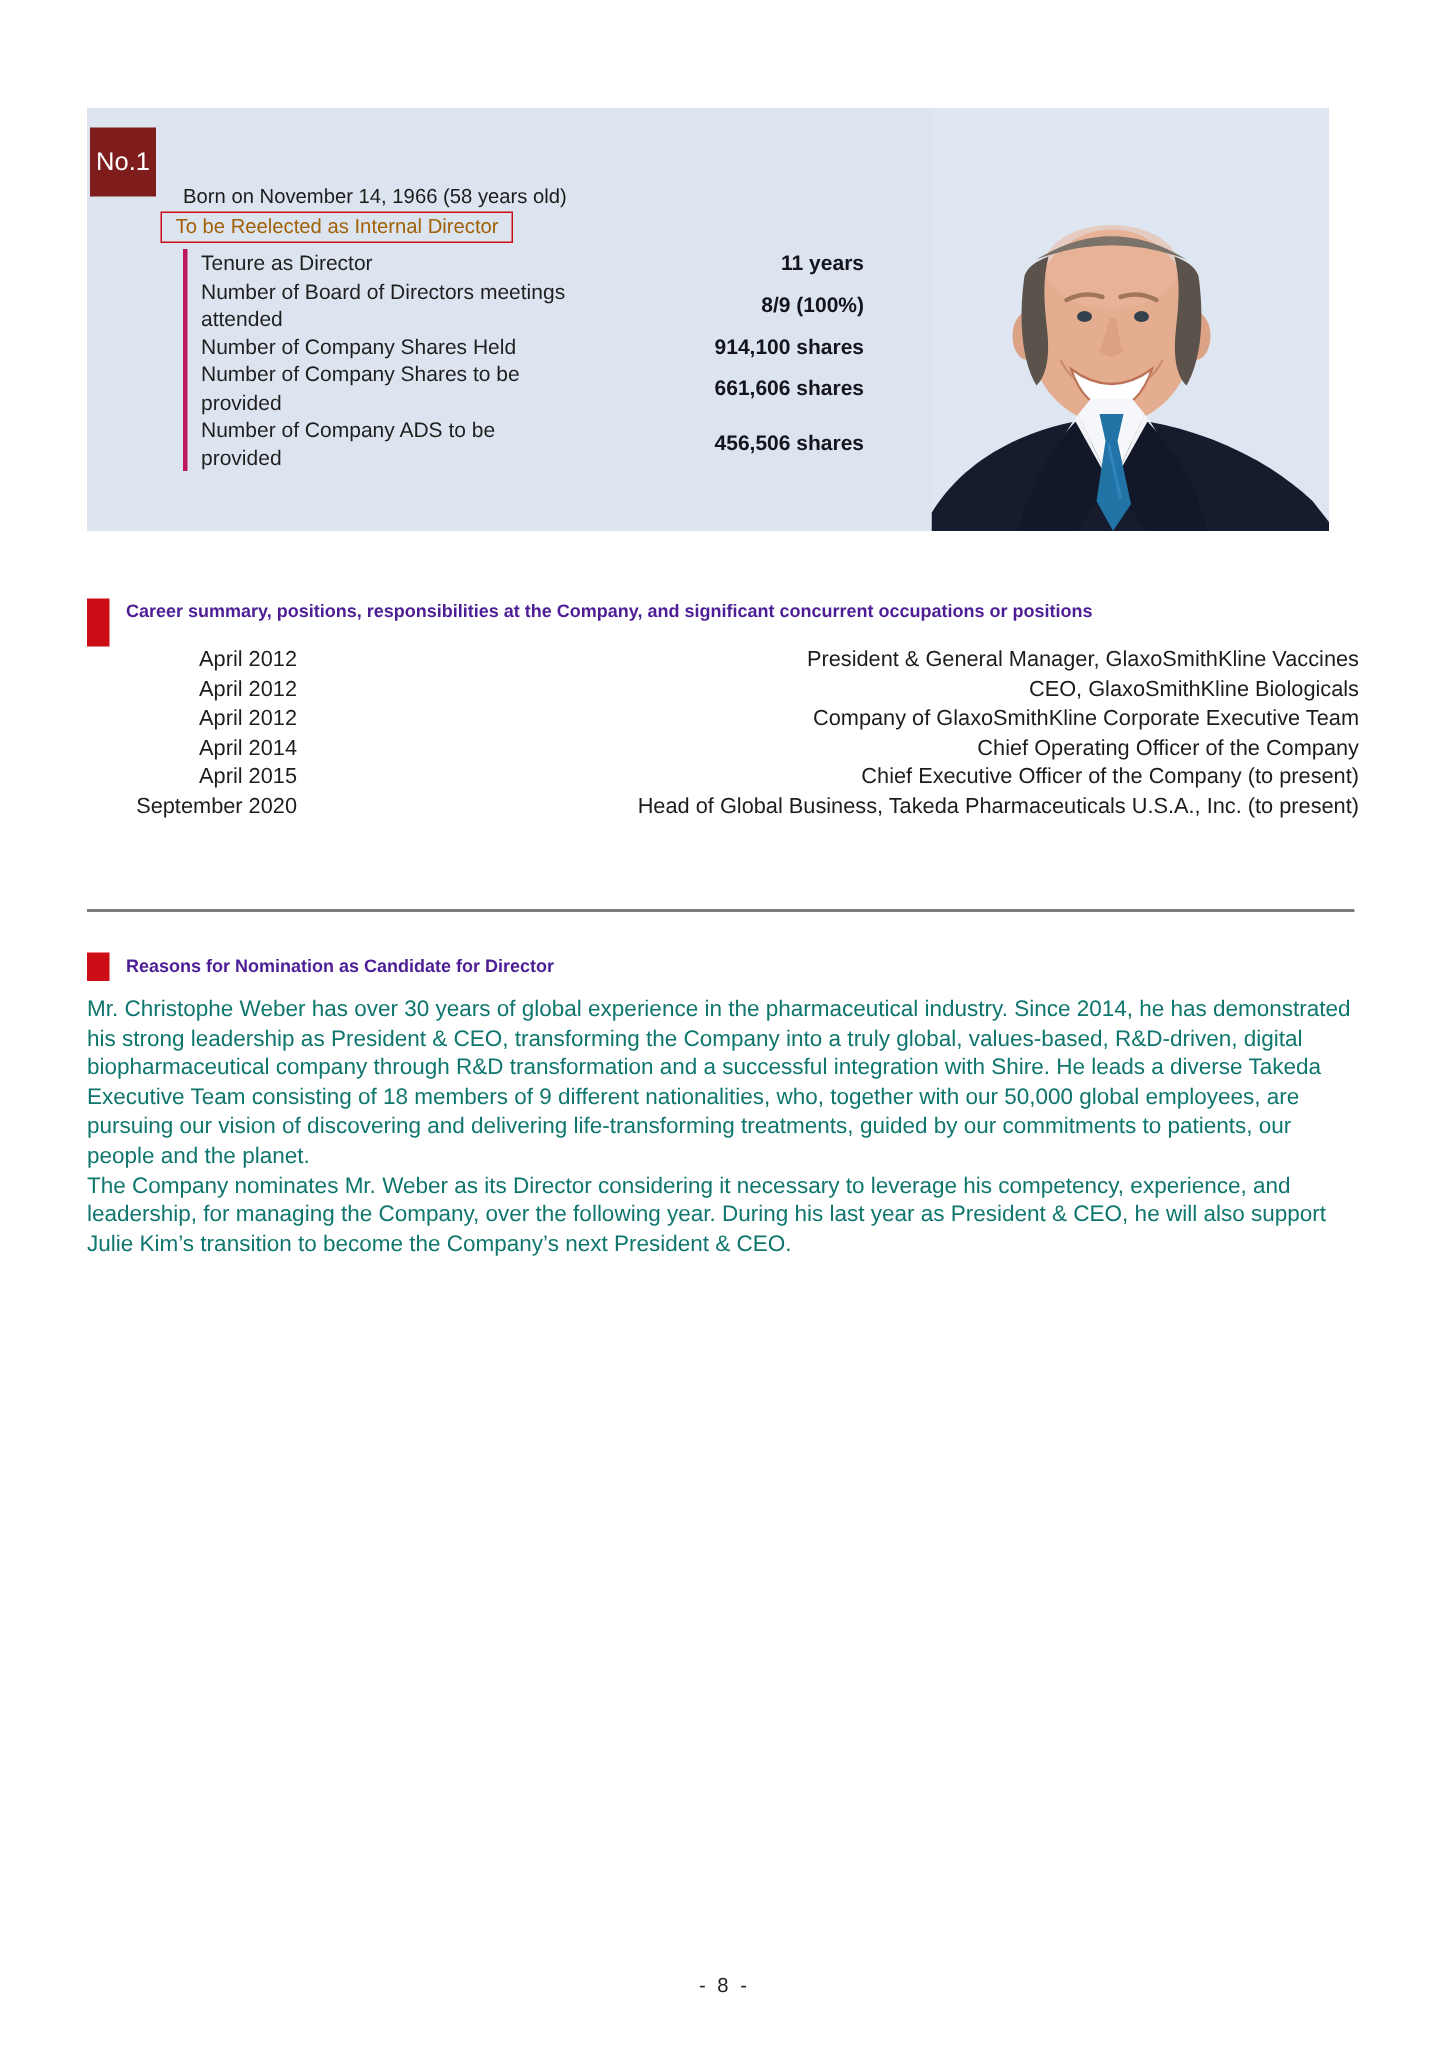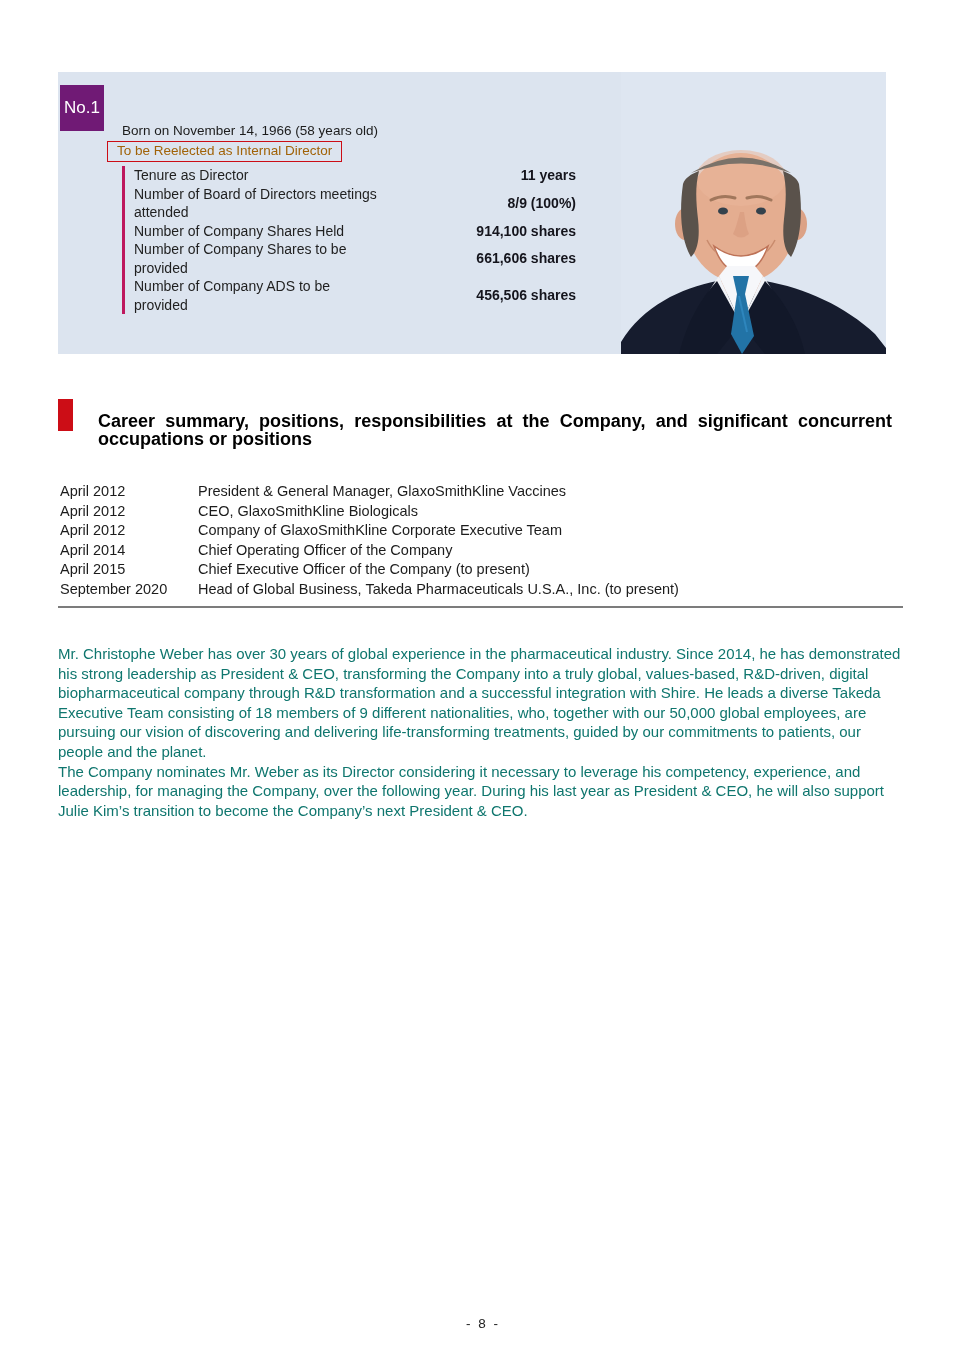--- a/index.html
+++ b/index.html
@@ -19,21 +19,21 @@
   .profile-panel {
     position: absolute;
     left: 58px; top: 72px;
     width: 828px; height: 282px;
     background: #dce4ef;
   }
   .no-badge {
     position: absolute;
     left: 2px; top: 13px;
     width: 44px; height: 46px;
-    background: #701a75;
+    background: #7f1d1d;
     color: #ffffff;
     font-size: 17px;
     display: flex; align-items: center; justify-content: center;
   }
   .name {
     position: absolute;
     left: 64px; top: 14px;
     margin: 0;
     font-size: 28px;
     font-weight: 400;
@@ -75,39 +75,40 @@
     position: absolute;
     left: 563px; top: 0;
     width: 265px; height: 282px;
   }
   .portrait svg { display: block; width: 100%; height: 100%; }
 
   
   .sec-head { display: flex; gap: 11px; }
   .bullet { width: 15px; background: #cc0d16; flex: none; }
   .sec-title {
-    margin: 14px;
-    font-size: 18px;
+    margin: 0;
+    font-size: 12px;
     font-weight: bold;
     line-height: 17.5px;
-    color: #000000;
+    color: #4c1d95;
   }
 
   .career {
     position: absolute;
     left: 58px; top: 399px;
     width: 848px;
   }
   .career .bullet { height: 32px; }
   .career .sec-title { text-align: justify; }
   .career-list {
-    margin-top: 20px;
+    margin-top: 0;
     margin-left: 2px;
     font-size: 14.5px;
     line-height: 19.6px;
+    text-align: right;
   }
   .career-row { display: flex; }
   .career-date { width: 138px; flex: none; }
   .career-desc { flex: 1; }
 
   .divider {
     position: absolute;
     left: 58px; top: 606px;
     width: 845px; height: 2px;
     background: #7c7c7c;
@@ -256,20 +257,24 @@
         <div class="career-row">
           <div class="career-date">September 2020</div>
           <div class="career-desc">Head of Global Business, Takeda Pharmaceuticals U.S.A., Inc. (to present)</div>
         </div>
       </div>
   </section>
 
   <hr class="divider">
 
   <section class="reasons">
+    <div class="sec-head">
+      <span class="bullet"></span>
+      <h2 class="sec-title">Reasons for Nomination as Candidate for Director</h2>
+    </div>
     <div class="reasons-body">
       <p>Mr. Christophe Weber has over 30 years of global experience in the pharmaceutical industry. Since 2014, he has demonstrated his strong leadership as President &amp; CEO, transforming the Company into a truly global, values-based, R&amp;D-driven, digital biopharmaceutical company through R&amp;D transformation and a successful integration with Shire. He leads a diverse Takeda Executive Team consisting of 18 members of 9 different nationalities, who, together with our 50,000 global employees, are pursuing our vision of discovering and delivering life-transforming treatments, guided by our commitments to patients, our people and the planet.</p>
       <p>The Company nominates Mr. Weber as its Director considering it necessary to leverage his competency, experience, and leadership, for managing the Company, over the following year. During his last year as President &amp; CEO, he will also support Julie Kim’s transition to become the Company’s next President &amp; CEO.</p>
     </div>
   </section>
 
   <footer class="page-number">- 8 -</footer>
 </div>
 
 </body></html>

